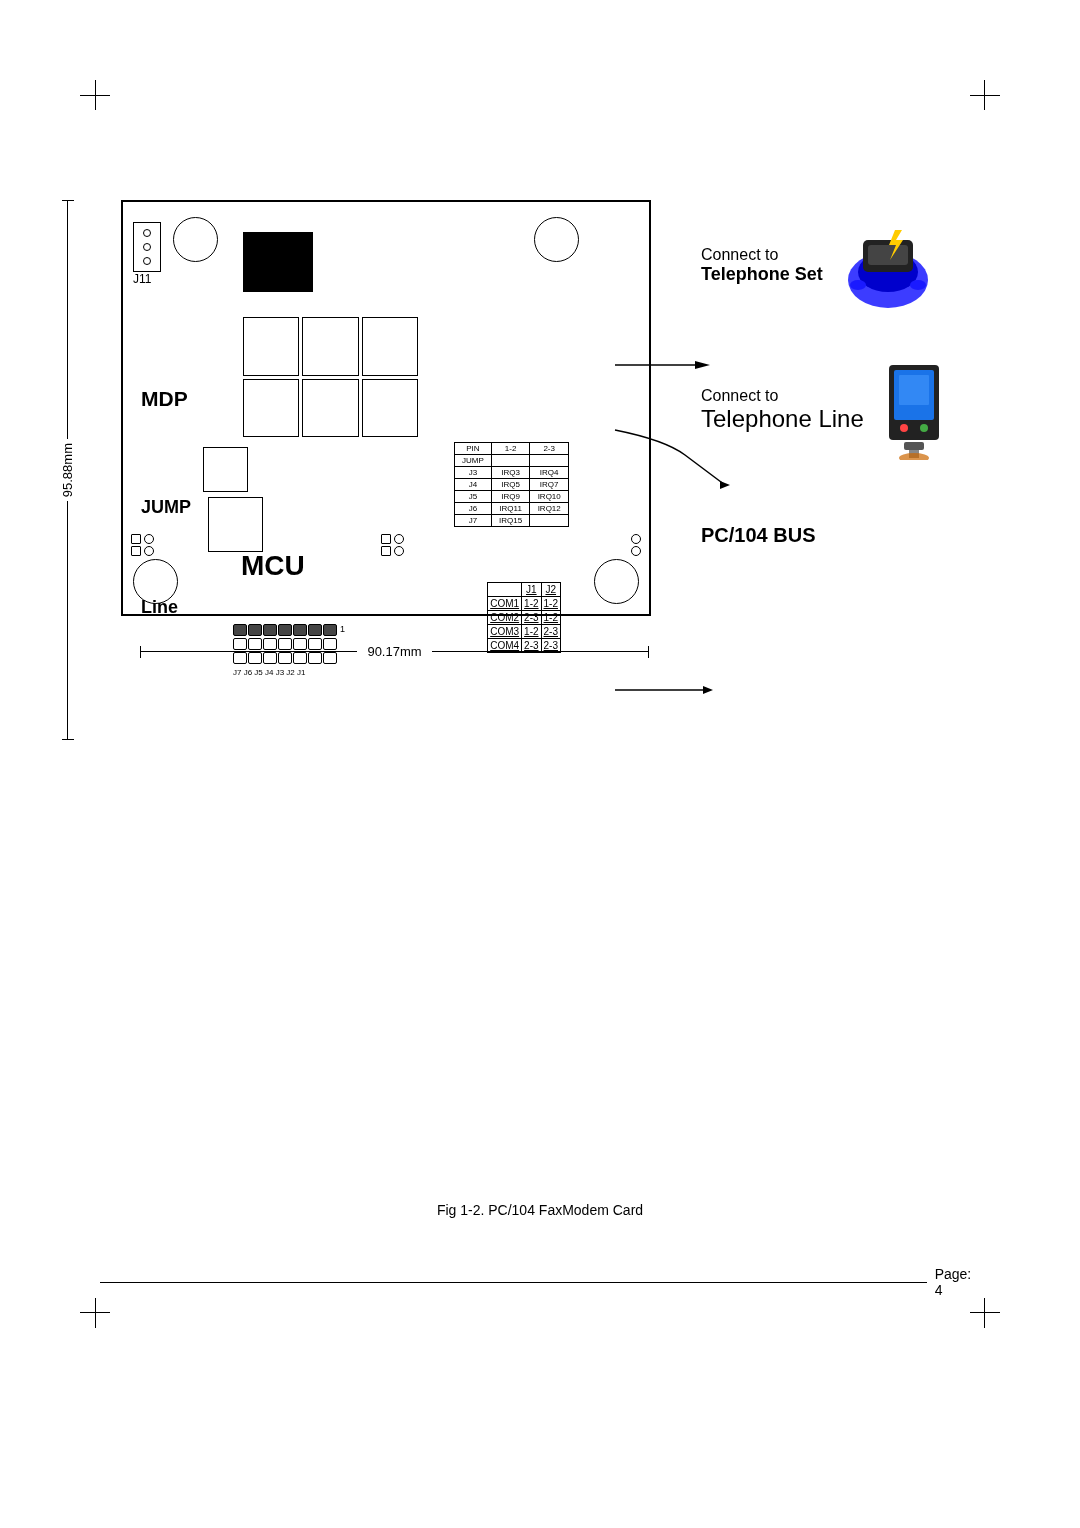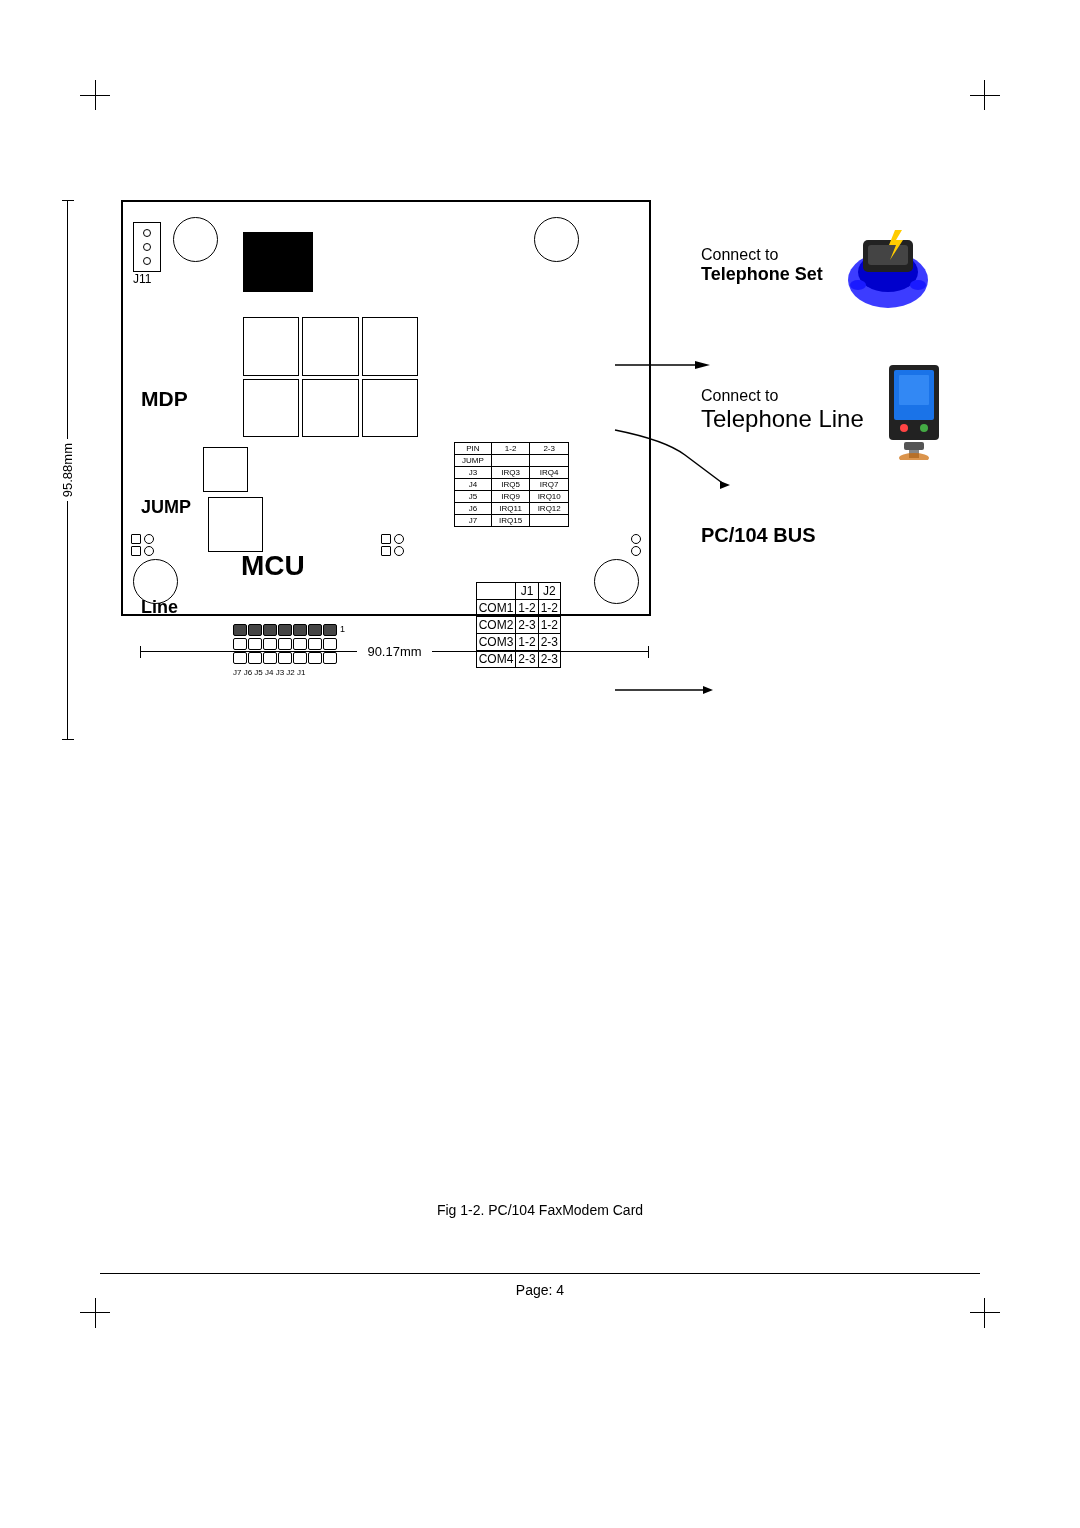--- a/index.html
+++ b/index.html
@@ -278,21 +278,22 @@
 
     
     .com-table-wrap {
       position: absolute;
       top: 380px;
       right: 88px;
       font-size: 8px;
     }
     .com-table {
       border-collapse: collapse;
-      font-size: 12px;
+      font-size: 10px;
+      text-decoration: underline;
     }
     .com-table td, .com-table th {
       border: 0.5px solid #000;
       padding: 1px 2px;
       text-align: center;
     }
 
     
     .dip-switch {
       position: absolute;
@@ -364,21 +365,21 @@
       white-space: nowrap;
     }
 
     
     .page-footer {
       position: absolute;
       bottom: 230px;
       left: 100px;
       right: 100px;
       display: flex;
-      flex-direction: column;
+      flex-direction: row;
       align-items: center;
       gap: 8px;
     }
     .page-line {
       width: 100%;
       height: 1px;
       background: #000;
     }
     .page-number {
       font-size: 14px;

